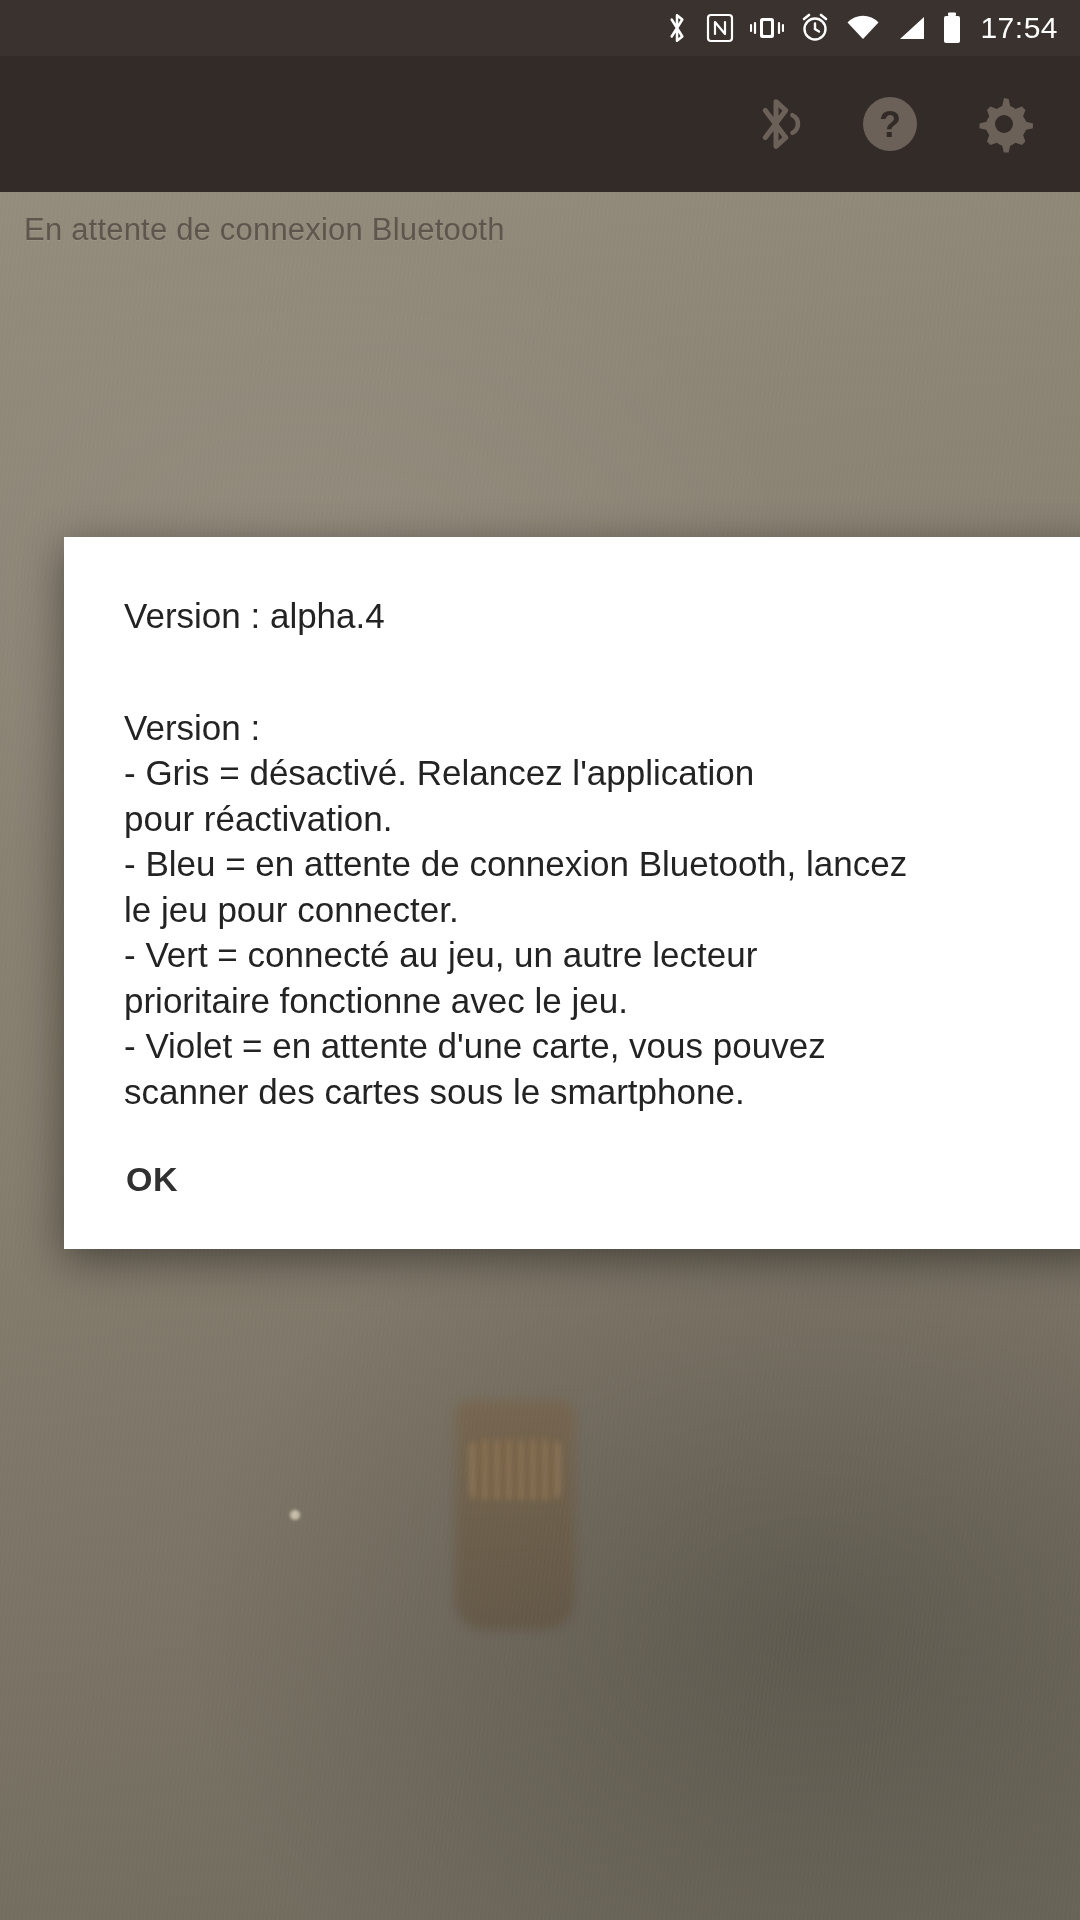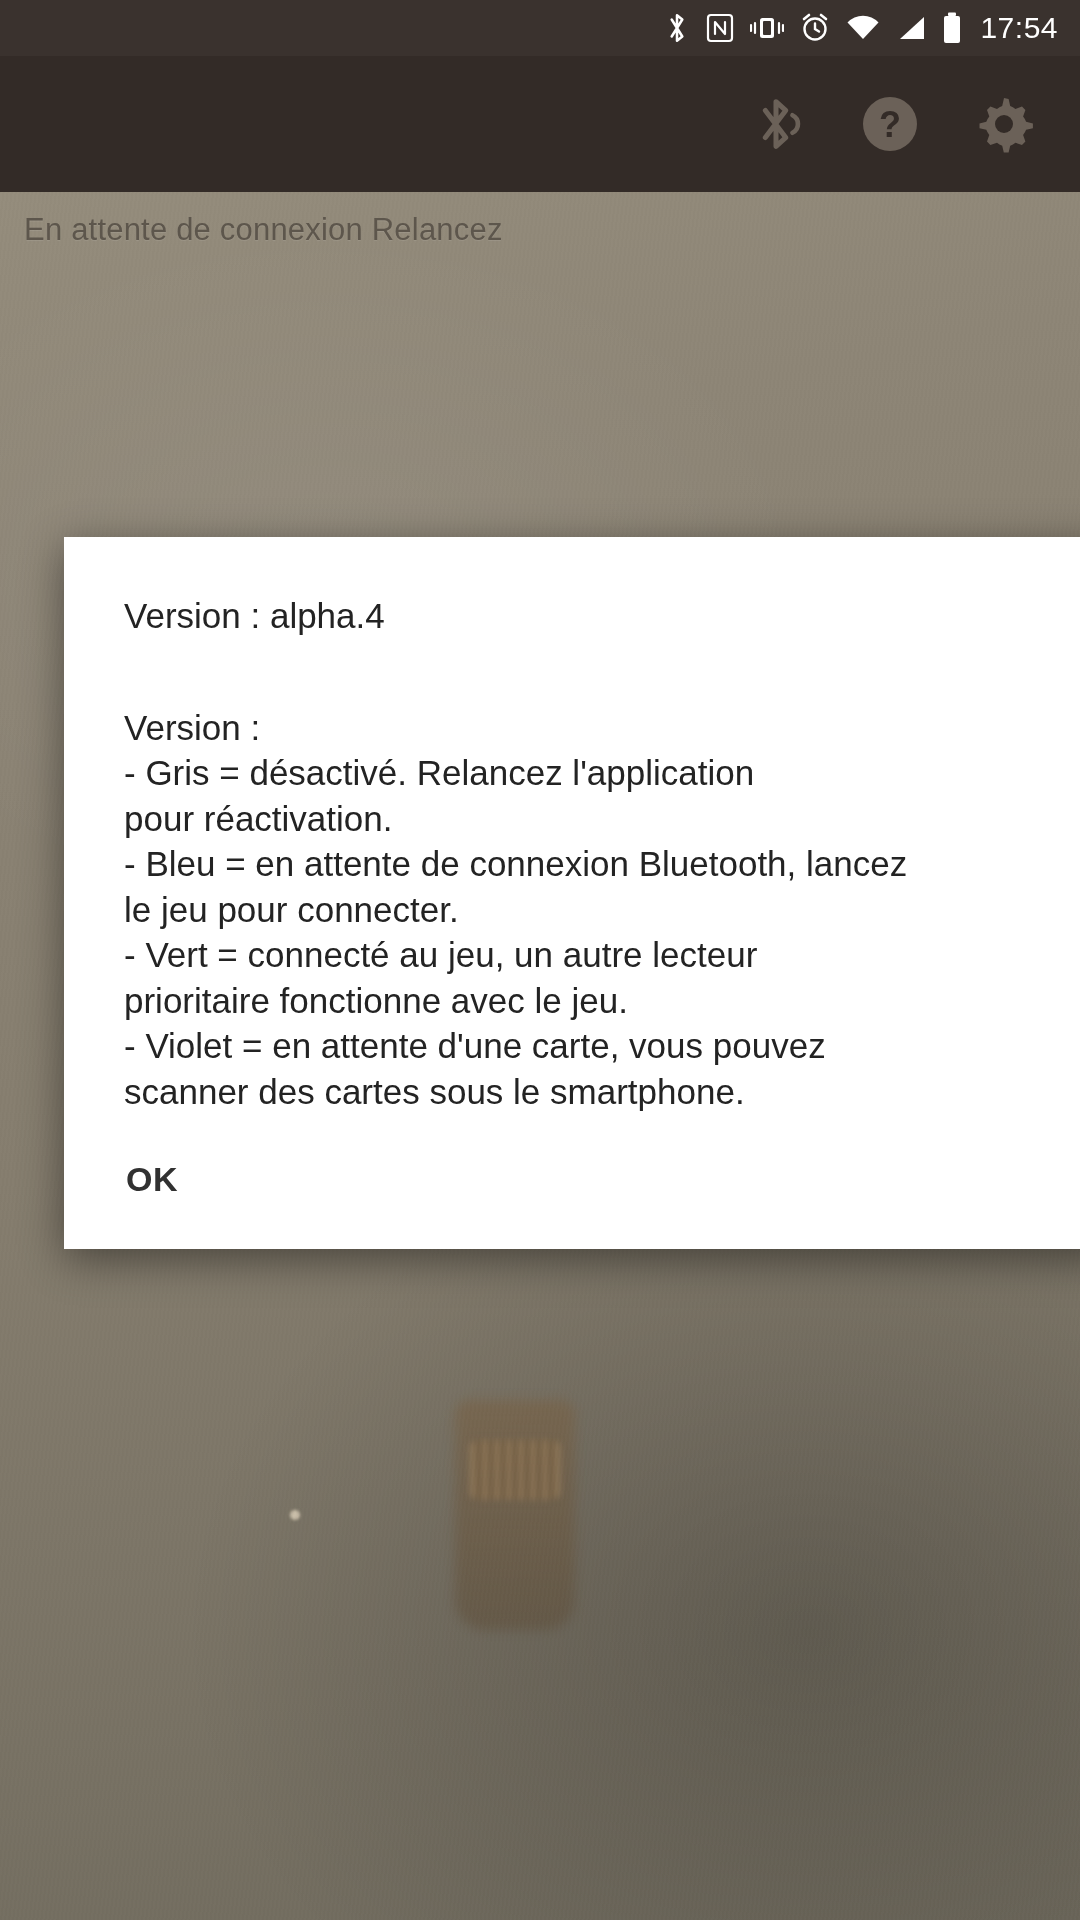--- a/index.html
+++ b/index.html
@@ -260,21 +260,21 @@
     <div class="ab-btn">
       <svg width="64" height="64" viewBox="0 0 64 64">
         <g fill="#6b6158">
           <path d="M32 6 l4.6 1.1 1.6 6.8 a19 19 0 0 1 5.2 3 l6.6-2.3 3.4 3.4 -2.3 6.6 a19 19 0 0 1 3 5.2 l6.8 1.6 v4.8 l-6.8 1.6 a19 19 0 0 1 -3 5.2 l2.3 6.6 -3.4 3.4 -6.6-2.3 a19 19 0 0 1 -5.2 3 l-1.6 6.8 h-4.8 l-1.6-6.8 a19 19 0 0 1 -5.2-3 l-6.6 2.3 -3.4-3.4 2.3-6.6 a19 19 0 0 1 -3-5.2 l-6.8-1.6 v-4.8 l6.8-1.6 a19 19 0 0 1 3-5.2 l-2.3-6.6 3.4-3.4 6.6 2.3 a19 19 0 0 1 5.2-3 l1.6-6.8 z"></path>
         </g>
         <circle cx="32" cy="32" r="9" fill="#332b27"></circle>
       </svg>
     </div>
   </div>
 
-  <div id="status-line">En attente de connexion Relancez</div>
+  <div id="status-line">En attente de connexion Bluetooth</div>
 
   <div id="dialog">
     <div id="dialog-body">
       <p>Version : alpha.4</p>
       <div class="dlg-gap"></div>
       <div class="dlg-gap"></div>
       <p>Version :</p>
       <p>- Gris = désactivé. Relancez l'application
 pour réactivation.
 - Bleu = en attente de connexion Bluetooth, lancez

